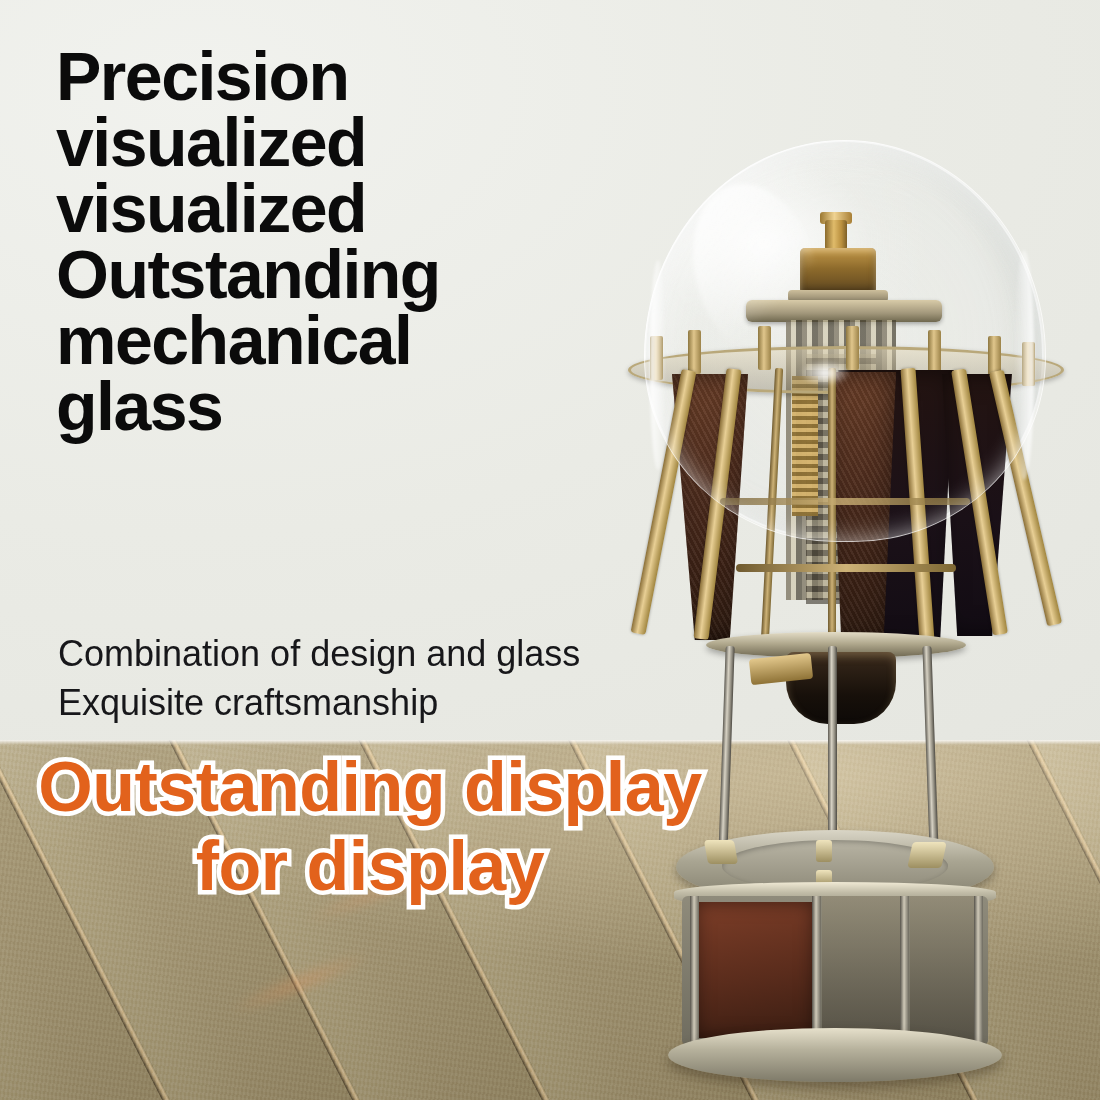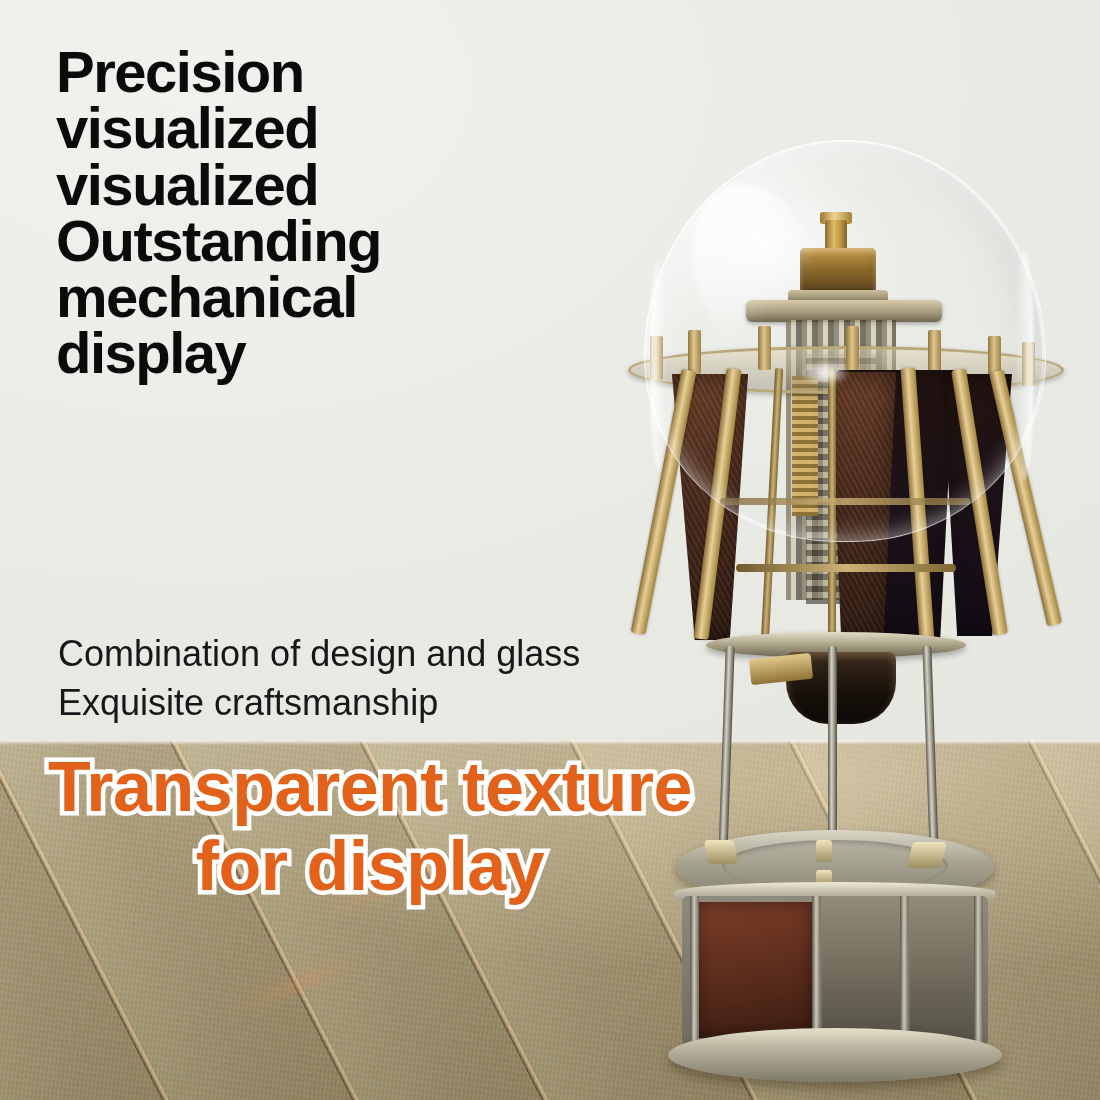--- a/index.html
+++ b/index.html
@@ -261,21 +261,21 @@
   }
   .base-bottom{
     position:absolute;left:58px;top:888px;width:334px;height:54px;border-radius:50%;
     background:linear-gradient(180deg,#e6e0cb 0%,#b6b19c 40%,#7e7a69 100%);
     box-shadow:0 6px 12px rgba(50,38,20,.4);
   }
 
   
   .headline{
     position:absolute;left:56px;top:44px;width:610px;
-    font-weight:bold;font-size:58px;line-height:.97;
+    font-weight:bold;font-size:68px;line-height:.97;
     letter-spacing:-1.5px;color:#0b0b0b;
   }
   .headline div{white-space:nowrap;}
   .subhead{
     position:absolute;left:58px;top:630px;width:620px;
     font-size:36px;line-height:1.36;color:#17171a;font-weight:normal;
   }
   .banner{
     position:absolute;left:20px;top:752px;width:700px;
     font-weight:bold;font-size:70px;line-height:1.02;
@@ -387,26 +387,26 @@
     <div class="dome-edge-l"></div>
     <div class="dome-edge-r"></div>
   </div>
 
   <div class="headline">
     <div>Precision</div>
     <div>visualized</div>
     <div>visualized</div>
     <div>Outstanding</div>
     <div>mechanical</div>
-    <div>display</div>
+    <div>glass</div>
   </div>
 
   <div class="subhead">
     <div>Combination of design and glass</div>
     <div>Exquisite craftsmanship</div>
   </div>
 
   <div class="banner">
-    <span class="l1">Transparent texture</span>
+    <span class="l1">Outstanding display</span>
     <span class="l2">for display</span>
   </div>
 
 </div>
 
 </body></html>

